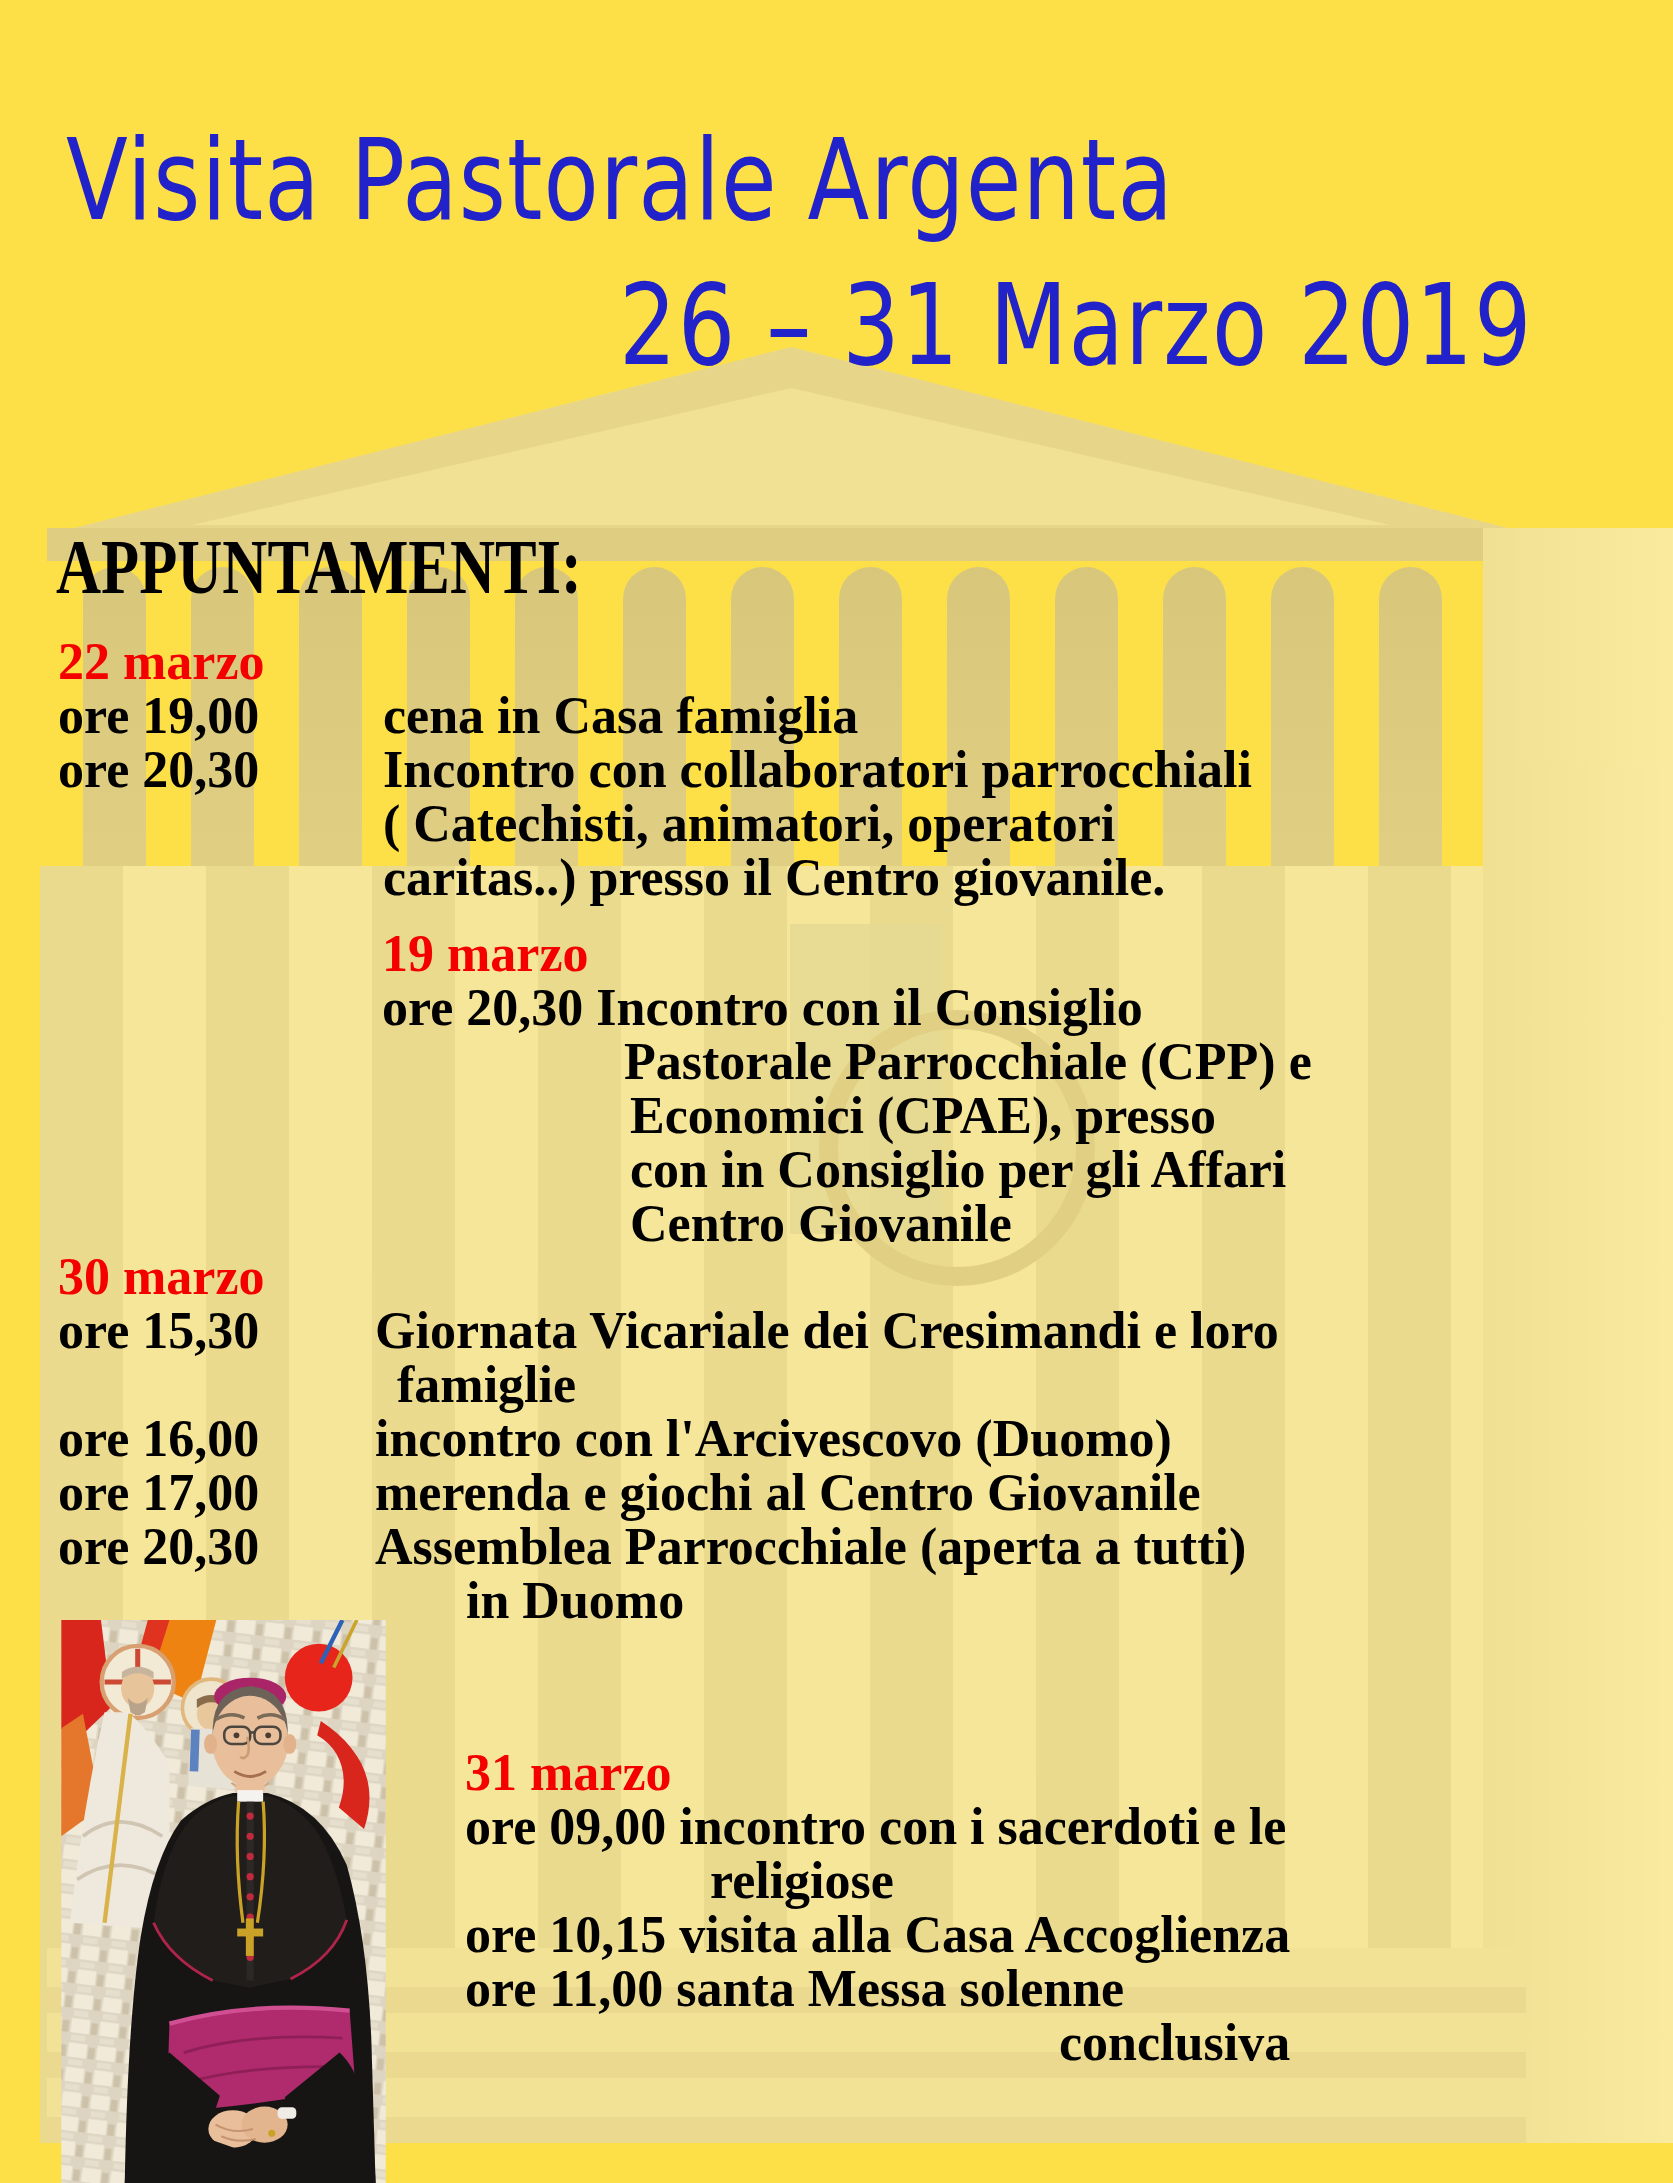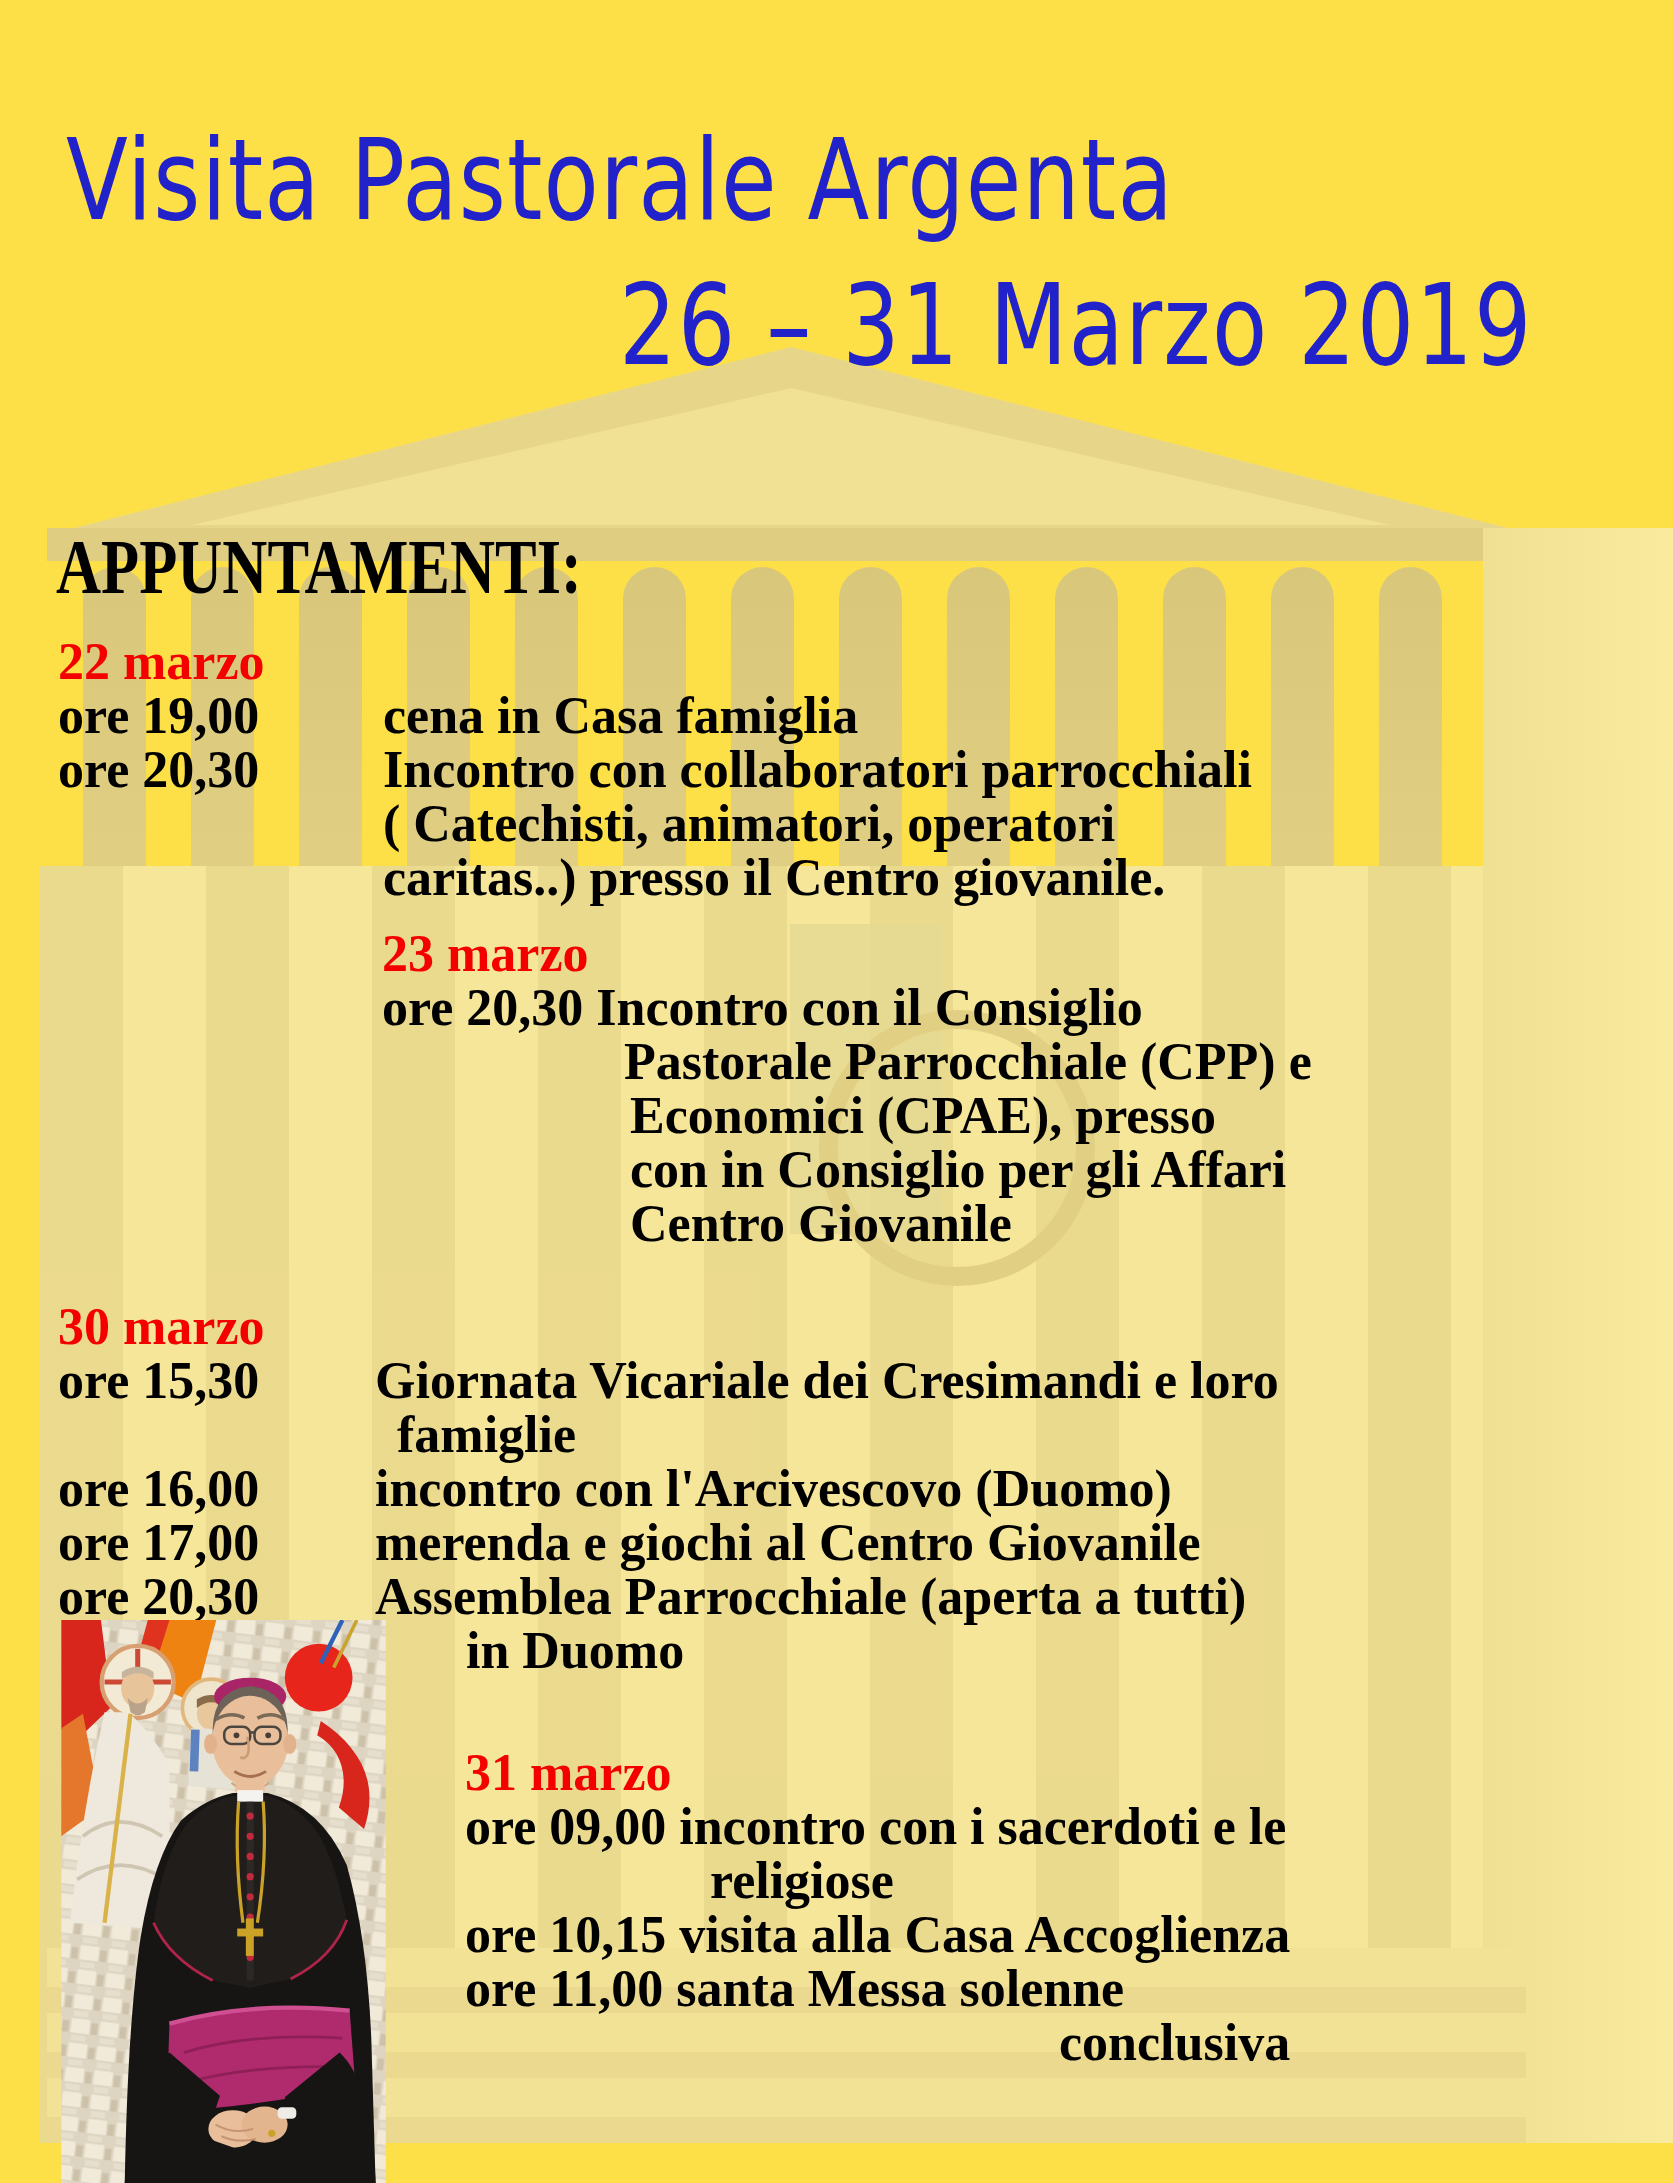--- a/index.html
+++ b/index.html
@@ -37,21 +37,21 @@
 
   
   #heading{position:absolute;left:56px;top:524px;font-size:78px;font-weight:bold;color:#000;
            white-space:nowrap;transform:scaleX(.8);transform-origin:0 0;line-height:1.1;}
   .block{position:absolute;font-size:52px;font-weight:bold;color:#000;}
   .line{position:relative;line-height:54px;height:54px;white-space:nowrap;}
   .date{color:#f40000;}
   .d{position:absolute;top:0;}
   .blkA{left:58px;top:635px;}   .blkA .d{left:325px;}
   .blkB{left:382px;top:927px;}
-  .blkC{left:58px;top:1300px;}  .blkC .d{left:317px;}
+  .blkC{left:58px;top:1250px;}  .blkC .d{left:317px;}
   .blkD{left:465px;top:1746px;}
   .ind335{padding-left:242px;} .ind344{padding-left:248px;}
   .ind470{padding-left:339px;} .ind565{padding-left:408px;}
   .ind340{padding-left:245px;} .ind315{padding-left:227px;text-align:right;}
 
   
   #photo{position:absolute;left:61px;top:1620px;width:325px;height:563px;overflow:hidden;}
 </style>
 </head>
 <body>
@@ -101,21 +101,21 @@
     </div>
     <div class="line">
       <span class="d">( Catechisti, animatori, operatori</span>
     </div>
     <div class="line">
       <span class="d">caritas..) presso il Centro giovanile.</span>
     </div>
   </div>
 
   <div class="block blkB">
-    <div class="line date">23 marzo</div>
+    <div class="line date">19 marzo</div>
     <div class="line">ore 20,30 Incontro con il Consiglio</div>
     <div class="line ind335">Pastorale Parrocchiale (CPP) e</div>
     <div class="line ind344">Economici (CPAE), presso</div>
     <div class="line ind344">con in Consiglio per gli Affari</div>
     <div class="line ind344">Centro Giovanile</div>
   </div>
 
   <div class="block blkC">
     <div class="line date">30 marzo</div>
     <div class="line">

